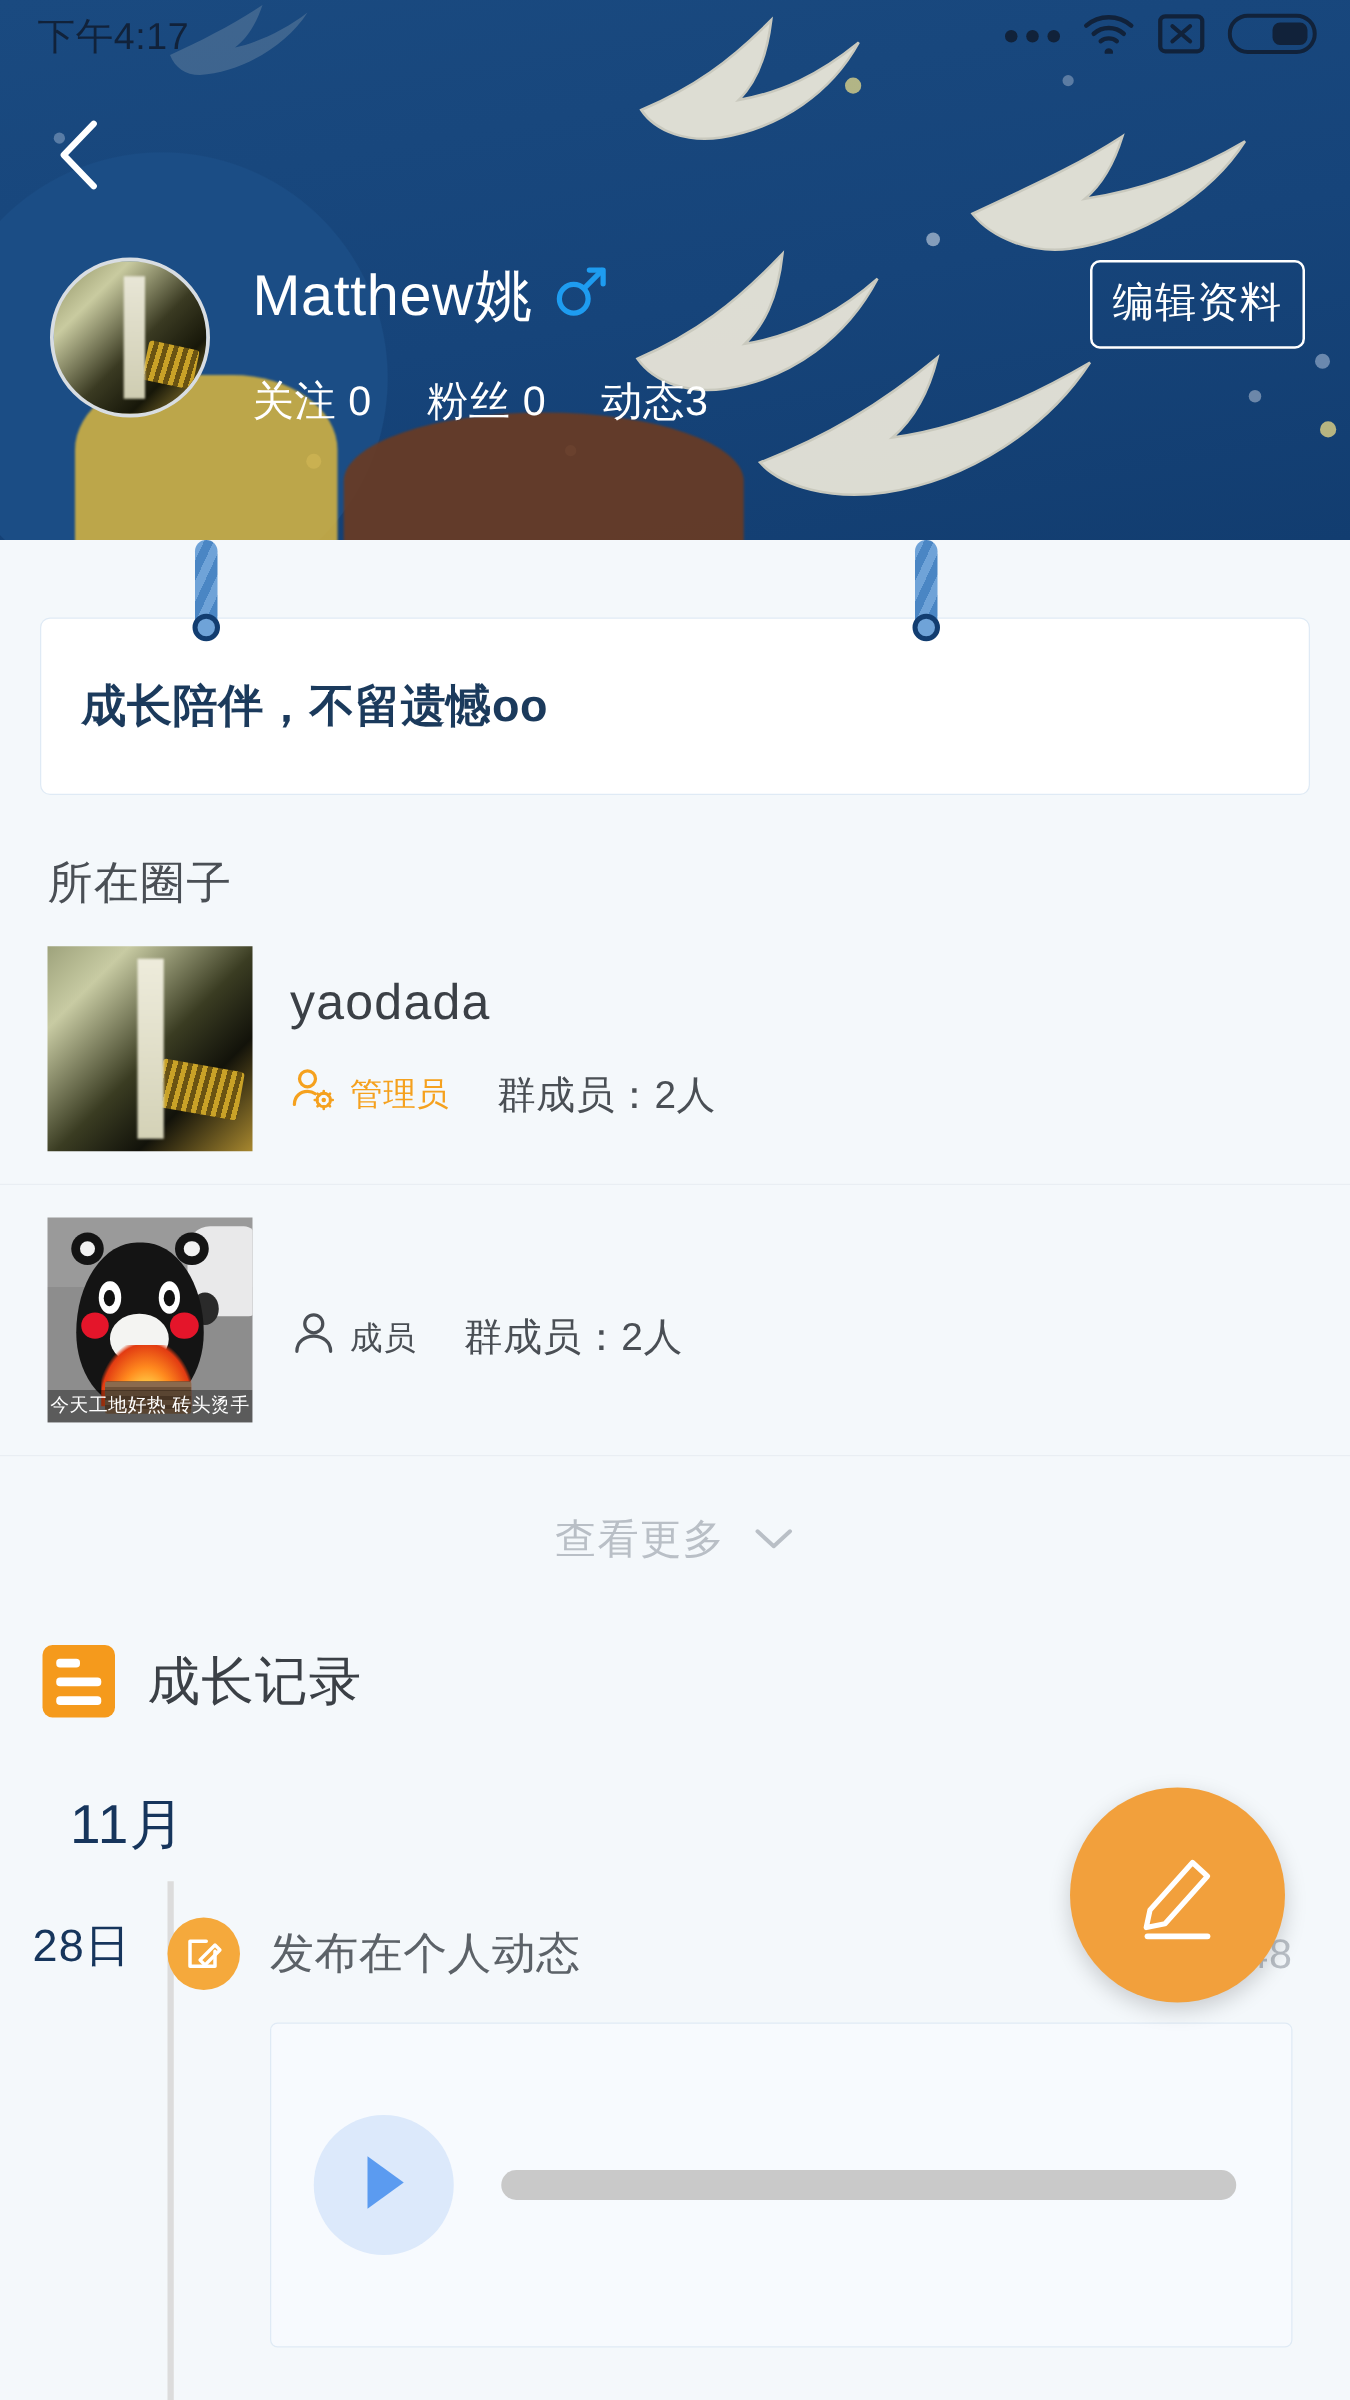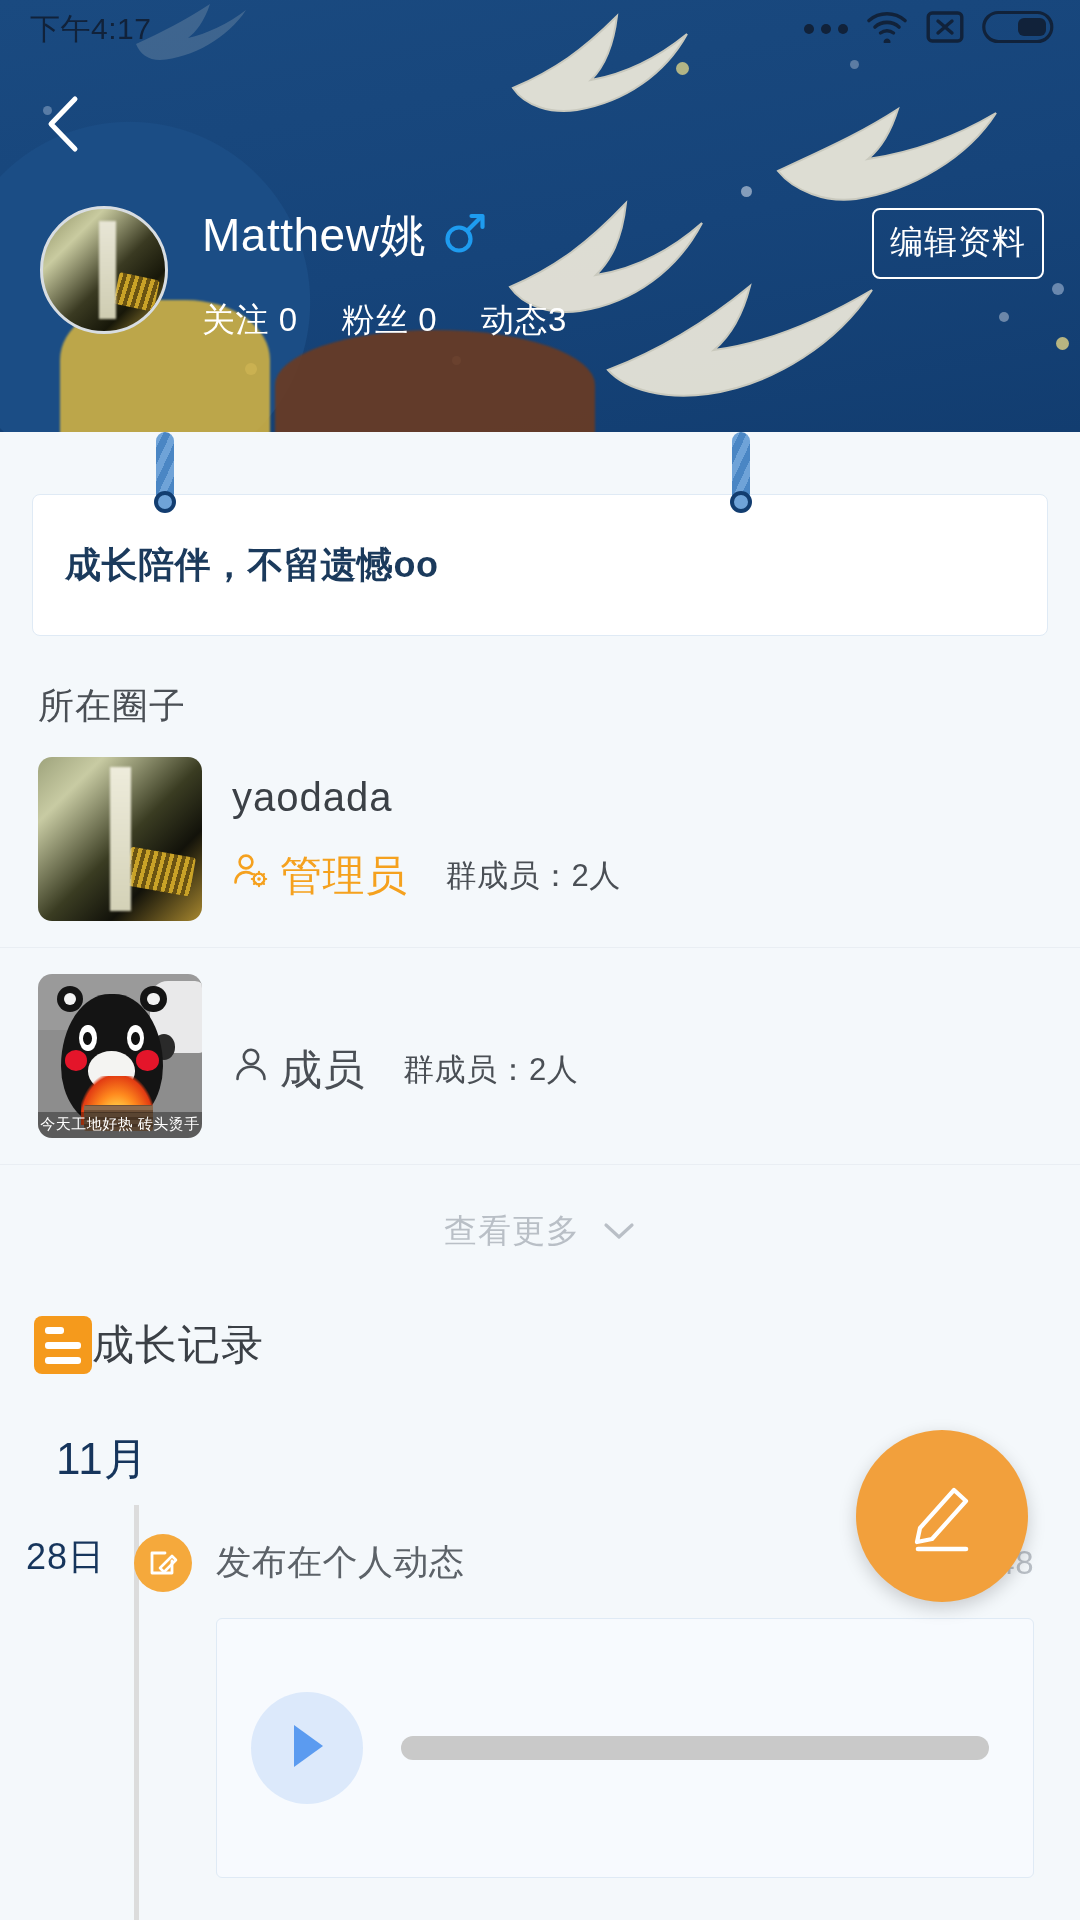--- a/index.html
+++ b/index.html
@@ -88,21 +88,21 @@
     height:142px; display:flex; align-items:center; padding:0 32px;
   }
   .bio-text { color:#1b3a5c; font-size:36px; letter-spacing:.5px; }
 
   
   .sec-title { color:#4a4f55; font-size:36px; padding:46px 0 0 38px; letter-spacing:1px; }
   .group-row {
     display:flex; align-items:center; padding:26px 32px 26px 38px;
     border-bottom:1px solid #e9eef3; min-height:180px;
   }
-  .g-thumb { width:164px;height:164px;border-radius:14px;flex:none;overflow:hidden;position:relative; }
+  .g-thumb { width:164px;height:164px;border-radius:0;flex:none;overflow:hidden;position:relative; }
   .g-thumb.t1 { background:linear-gradient(135deg,#9ea37c 0%,#c8cba3 20%,#3a3c22 52%,#12120a 72%,#a8882f 100%); }
   .g-thumb.t1::after{ content:""; position:absolute; left:44%; top:6%; width:13%; height:88%;
       background:linear-gradient(180deg,#eeecdc,#d4d2b7); filter:blur(1px); }
   .g-thumb.t1::before{ content:""; position:absolute; left:54%; top:58%; width:40%; height:24%;
       background:repeating-linear-gradient(95deg,#c9a227 0 4px,#6a5312 4px 8px);
       transform:rotate(10deg); border-radius:3px; }
   .g-thumb.t2 { background:linear-gradient(180deg,#9a9a9a 0 34%,#8d8d8d 34% 100%); }
   .bear { position:absolute; left:14%; top:12%; width:62%; height:80%;
       background:#141414; border-radius:48% 48% 42% 42%/55% 55% 45% 45%; }
   .bear-ear { position:absolute; width:26%; height:20%; background:#141414; border-radius:50%; top:-6%; }
@@ -124,31 +124,31 @@
       background:#e9e9ea; border-radius:18px 10px 6px 6px; }
   .car::after{ content:""; position:absolute; left:6%; bottom:-10%; width:40%;height:36%;
       background:#2a2a2a; border-radius:50%; }
   .thumb-cap{ position:absolute; left:0; right:0; bottom:0; text-align:center;
       color:#fff; font-size:15px; background:rgba(0,0,0,.35); padding:3px 0 4px;
       letter-spacing:.5px; white-space:nowrap; }
 
   .g-info { margin-left:30px; flex:1; }
   .g-name { color:#3b4046; font-size:40px; letter-spacing:1px; }
   .g-meta { display:flex; align-items:center; margin-top:28px; gap:14px; }
-  .g-role { display:flex; align-items:center; gap:10px; font-size:42px; letter-spacing:.5px; }
+  .g-role { display:flex; align-items:center; gap:10px; font-size:26px; letter-spacing:.5px; }
   .g-role.admin { color:#f5a11e; }
   .g-role.member { color:#4a4f55; }
   .g-count { color:#4a4f55; font-size:31px; margin-left:24px; letter-spacing:.5px; }
 
   .viewmore { text-align:center; color:#b9bfc6; font-size:33px; padding:44px 0 40px;
               letter-spacing:1px; }
   .viewmore .chev { display:inline-block; margin-left:12px; }
 
   
-  .rec-head { display:flex; align-items:center; padding:22px 0 0 34px; }
+  .rec-head { display:flex; align-items:center; gap:26px; padding:22px 0 0 34px; }
   .rec-icon { width:58px;height:58px;border-radius:8px;background:#f59a1c;
               display:flex;flex-direction:column;justify-content:center;gap:8px;padding:0 11px; }
   .rec-icon i{ display:block;height:7px;background:#fff;border-radius:3px; }
   .rec-icon i:nth-child(1){ width:54%; } .rec-icon i:nth-child(2){ width:100%; }
   .rec-icon i:nth-child(3){ width:100%; }
   .rec-title { color:#3b4046; font-size:42px; letter-spacing:1px; }
 
   .month { color:#16355c; font-size:44px; padding:56px 0 0 56px; letter-spacing:1px; }
   .tl { position:relative; margin-top:50px; padding-left:28px; }
   .tl-day { color:#16355c; font-size:36px; position:absolute; left:26px; top:-6px; letter-spacing:1px; }

